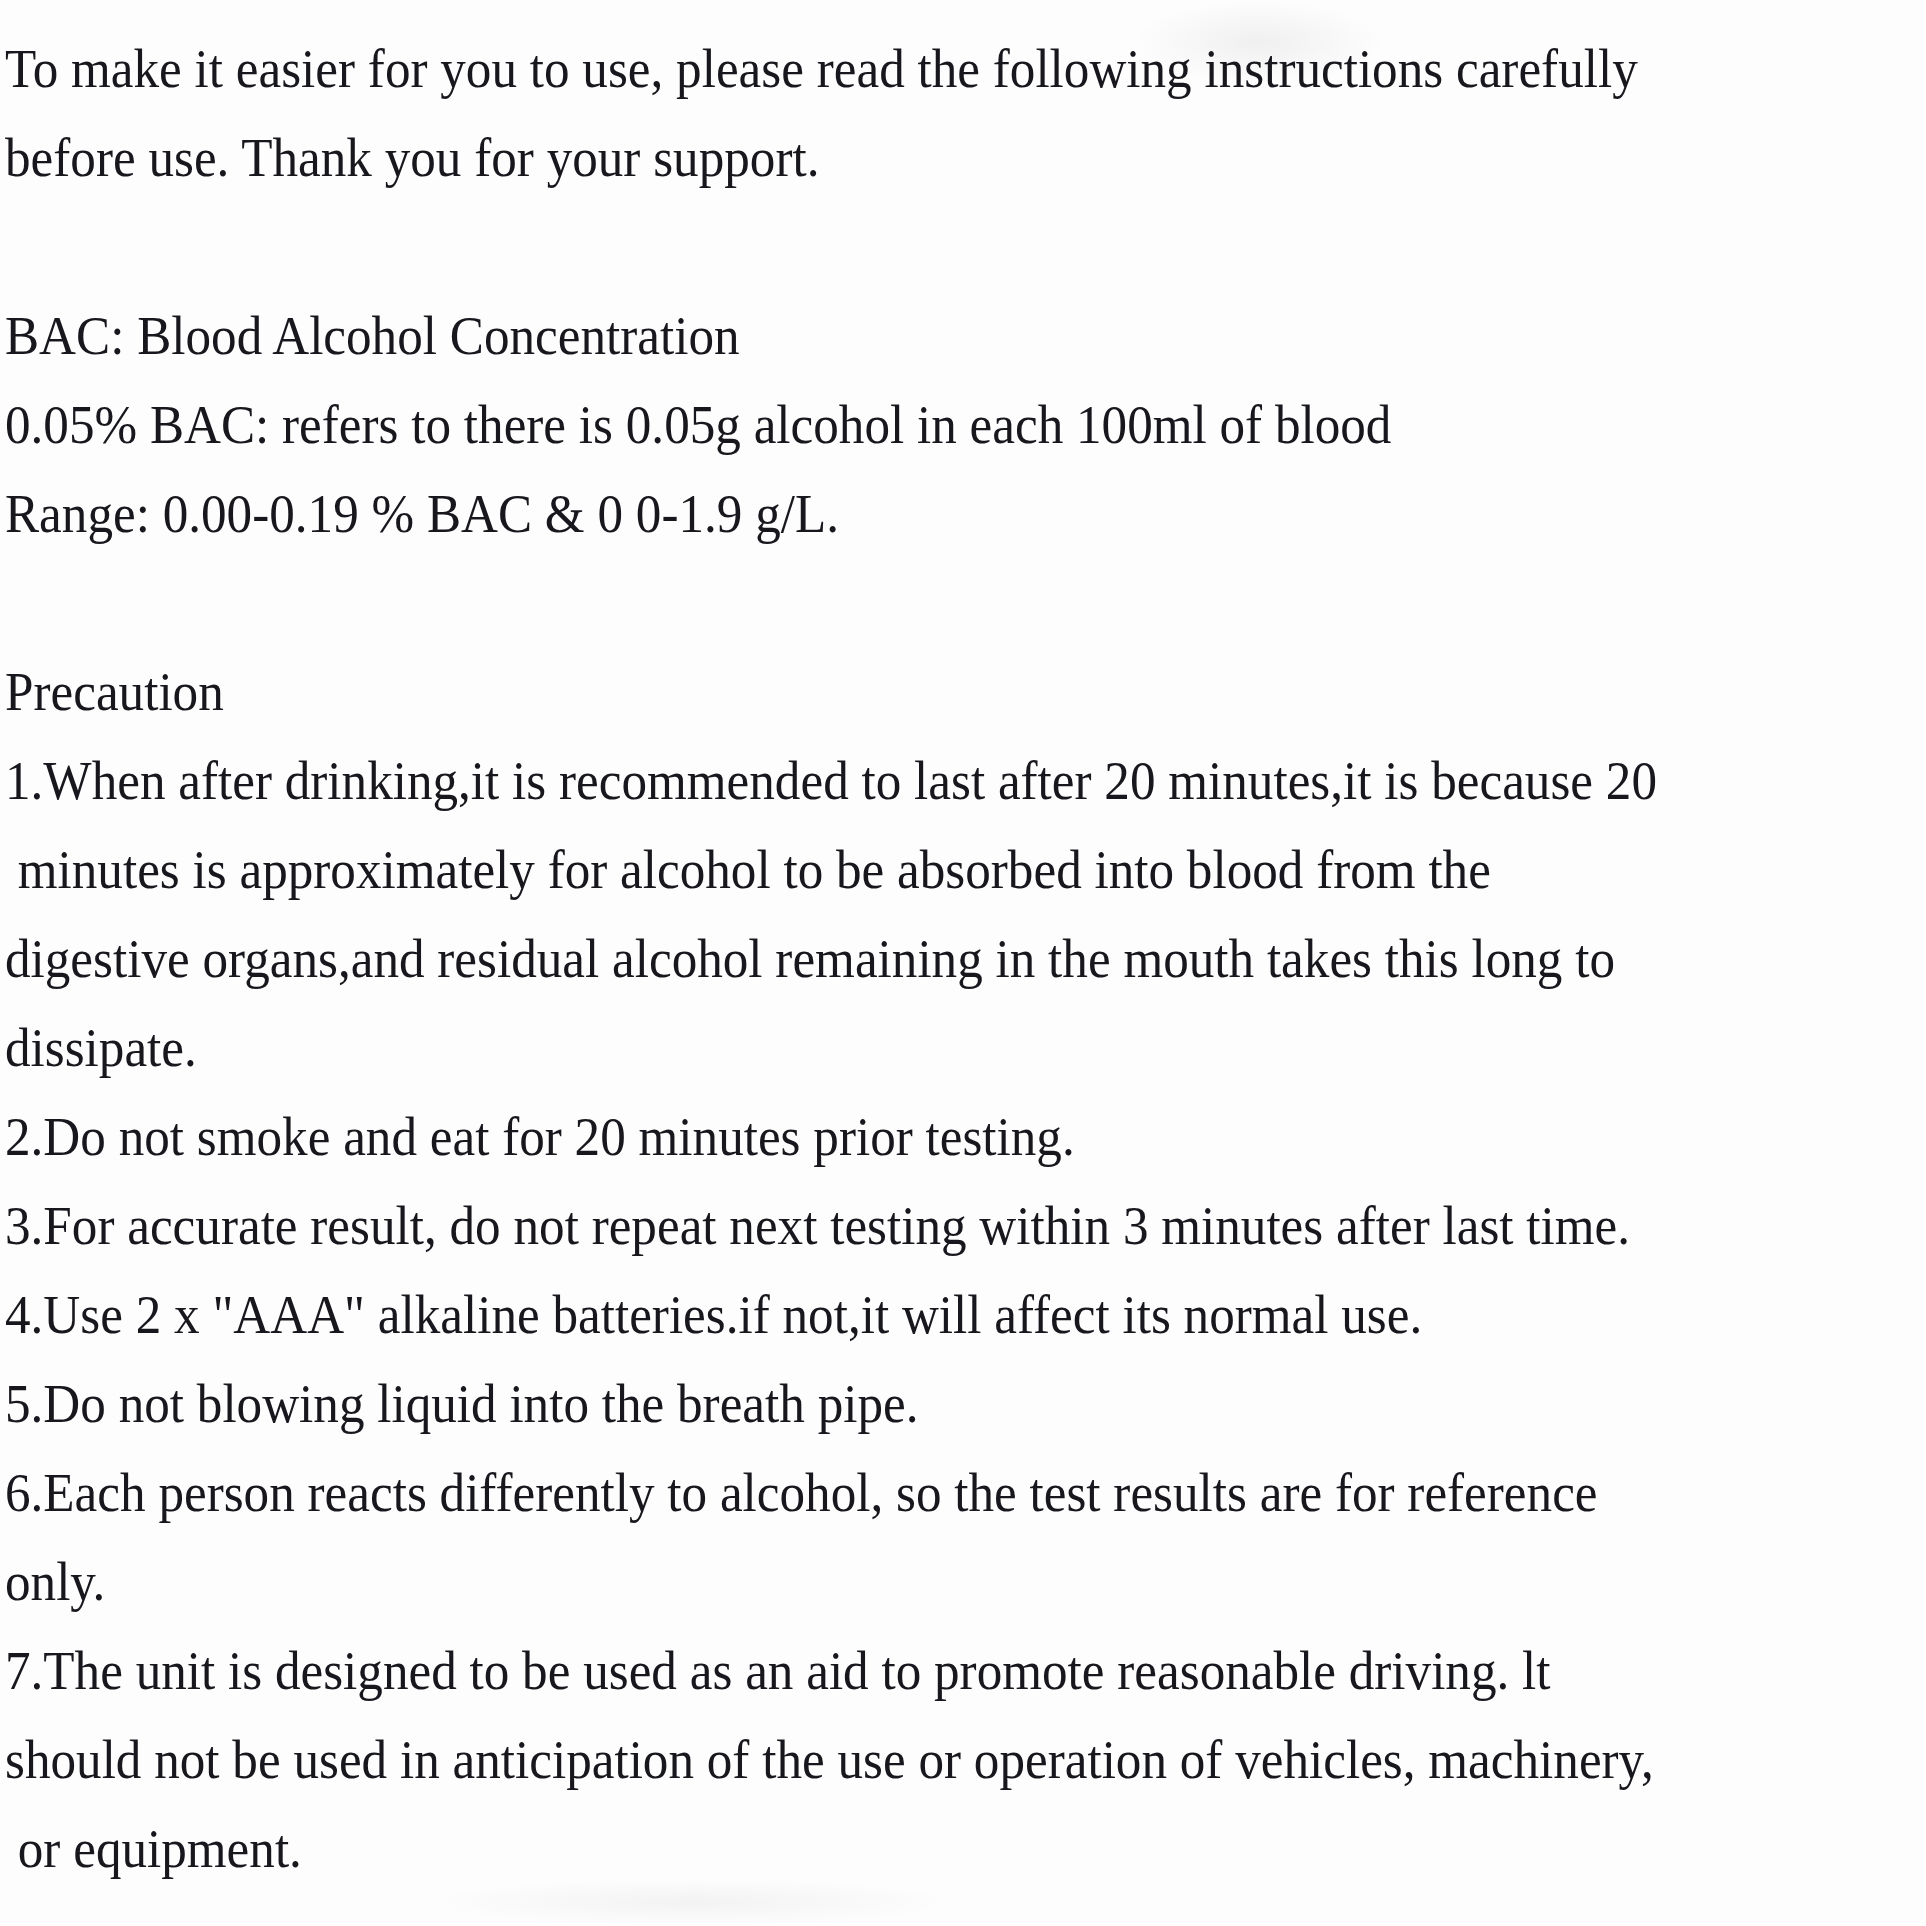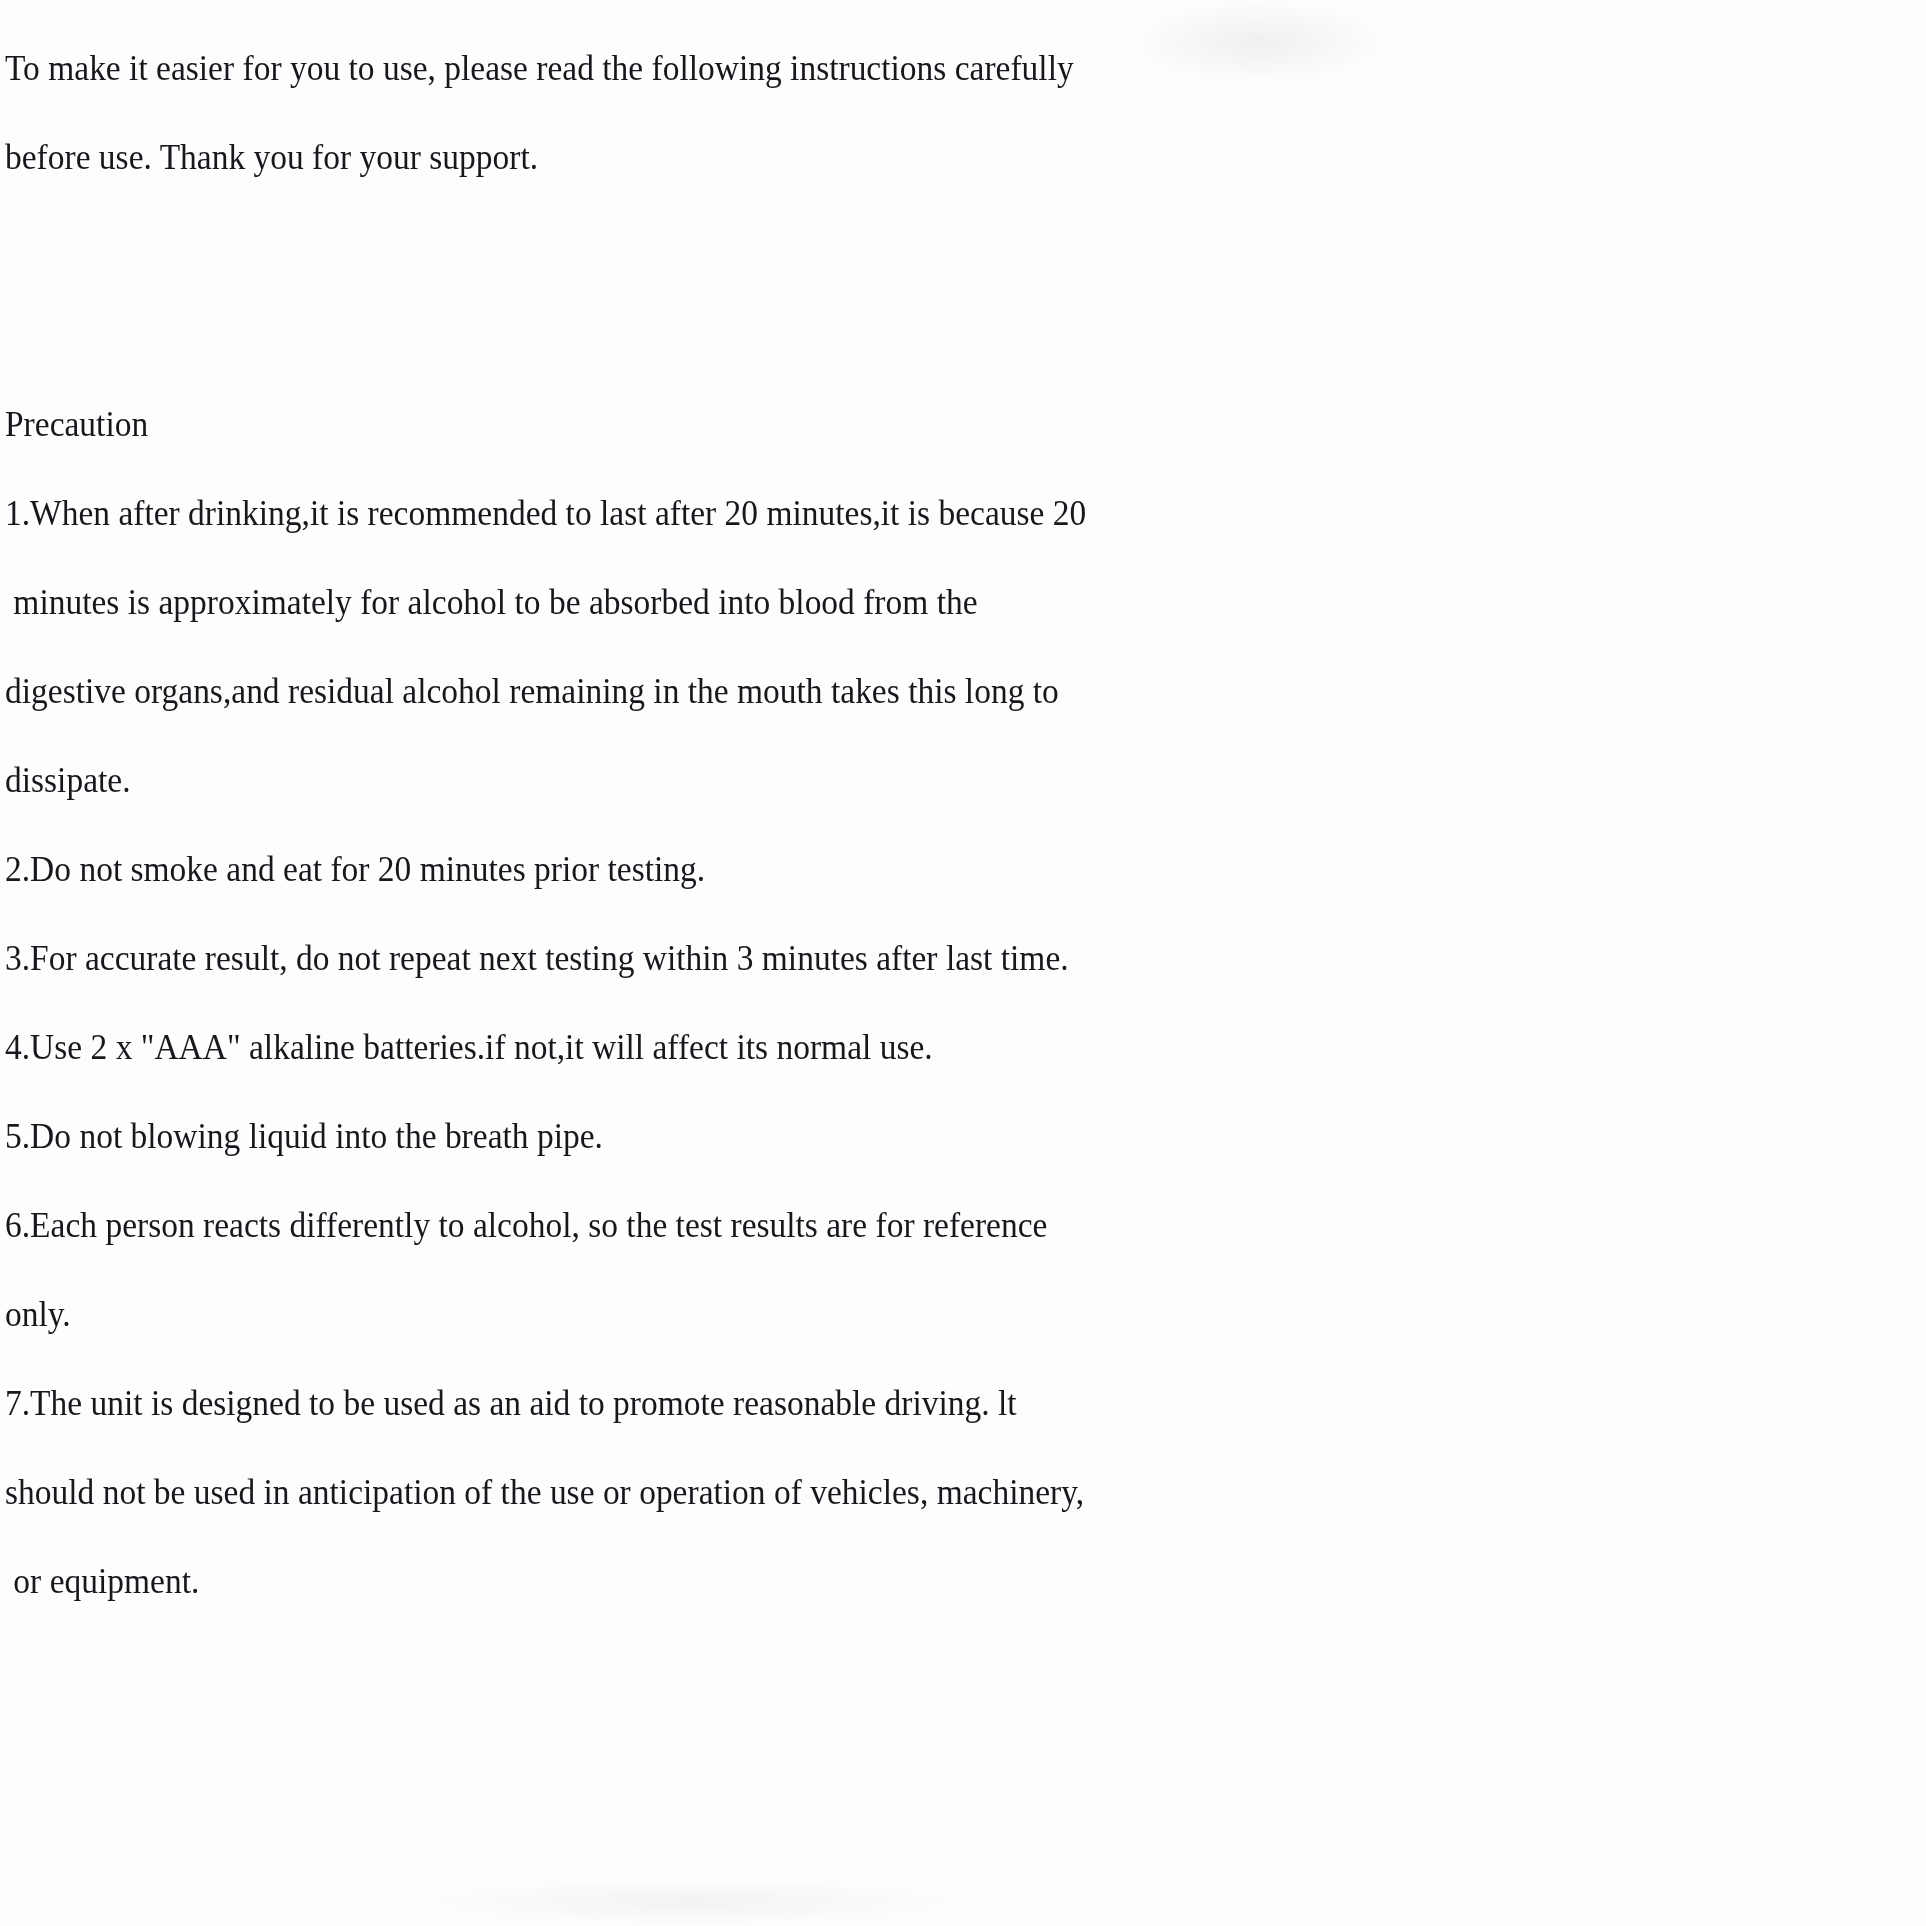--- a/index.html
+++ b/index.html
@@ -7,21 +7,21 @@
     padding: 0;
     background: #ffffff;
   }
   .page {
     position: relative;
     width: 1926px;
     height: 1926px;
     overflow: hidden;
     background: #fdfdfd;
     font-family: "Liberation Serif", "DejaVu Serif", serif;
-    font-size: 36px;
+    font-size: 55px;
     line-height: 89px;
     padding-top: 24px;
     padding-left: 4.8px;
     box-sizing: border-box;
   }
   .artifact {
     position: absolute;
     pointer-events: none;
   }
   .artifact.smudge-top {
@@ -48,20 +48,25 @@
   <div class="artifact smudge-top"></div>
   <div class="artifact smudge-bottom"></div>
 
   <div>
     <div class="line">To make it easier for you to use, please read the following instructions carefully</div>
     <div class="line">before use. Thank you for your support.</div>
   </div>
 
   <div class="line blank"></div>
 
+  <div>
+    <div class="line">BAC: Blood Alcohol Concentration</div>
+    <div class="line">0.05% BAC: refers to there is 0.05g alcohol in each 100ml of blood</div>
+    <div class="line">Range: 0.00-0.19 % BAC &amp; 0 0-1.9 g/L.</div>
+  </div>
 
   <div class="line blank"></div>
 
   <div>
     <div class="line">Precaution</div>
     <div class="line">1.When after drinking,it is recommended to last after 20 minutes,it is because 20</div>
     <div class="line"> minutes is approximately for alcohol to be absorbed into blood from the</div>
     <div class="line">digestive organs,and residual alcohol remaining in the mouth takes this long to</div>
     <div class="line">dissipate.</div>
     <div class="line">2.Do not smoke and eat for 20 minutes prior testing.</div>

